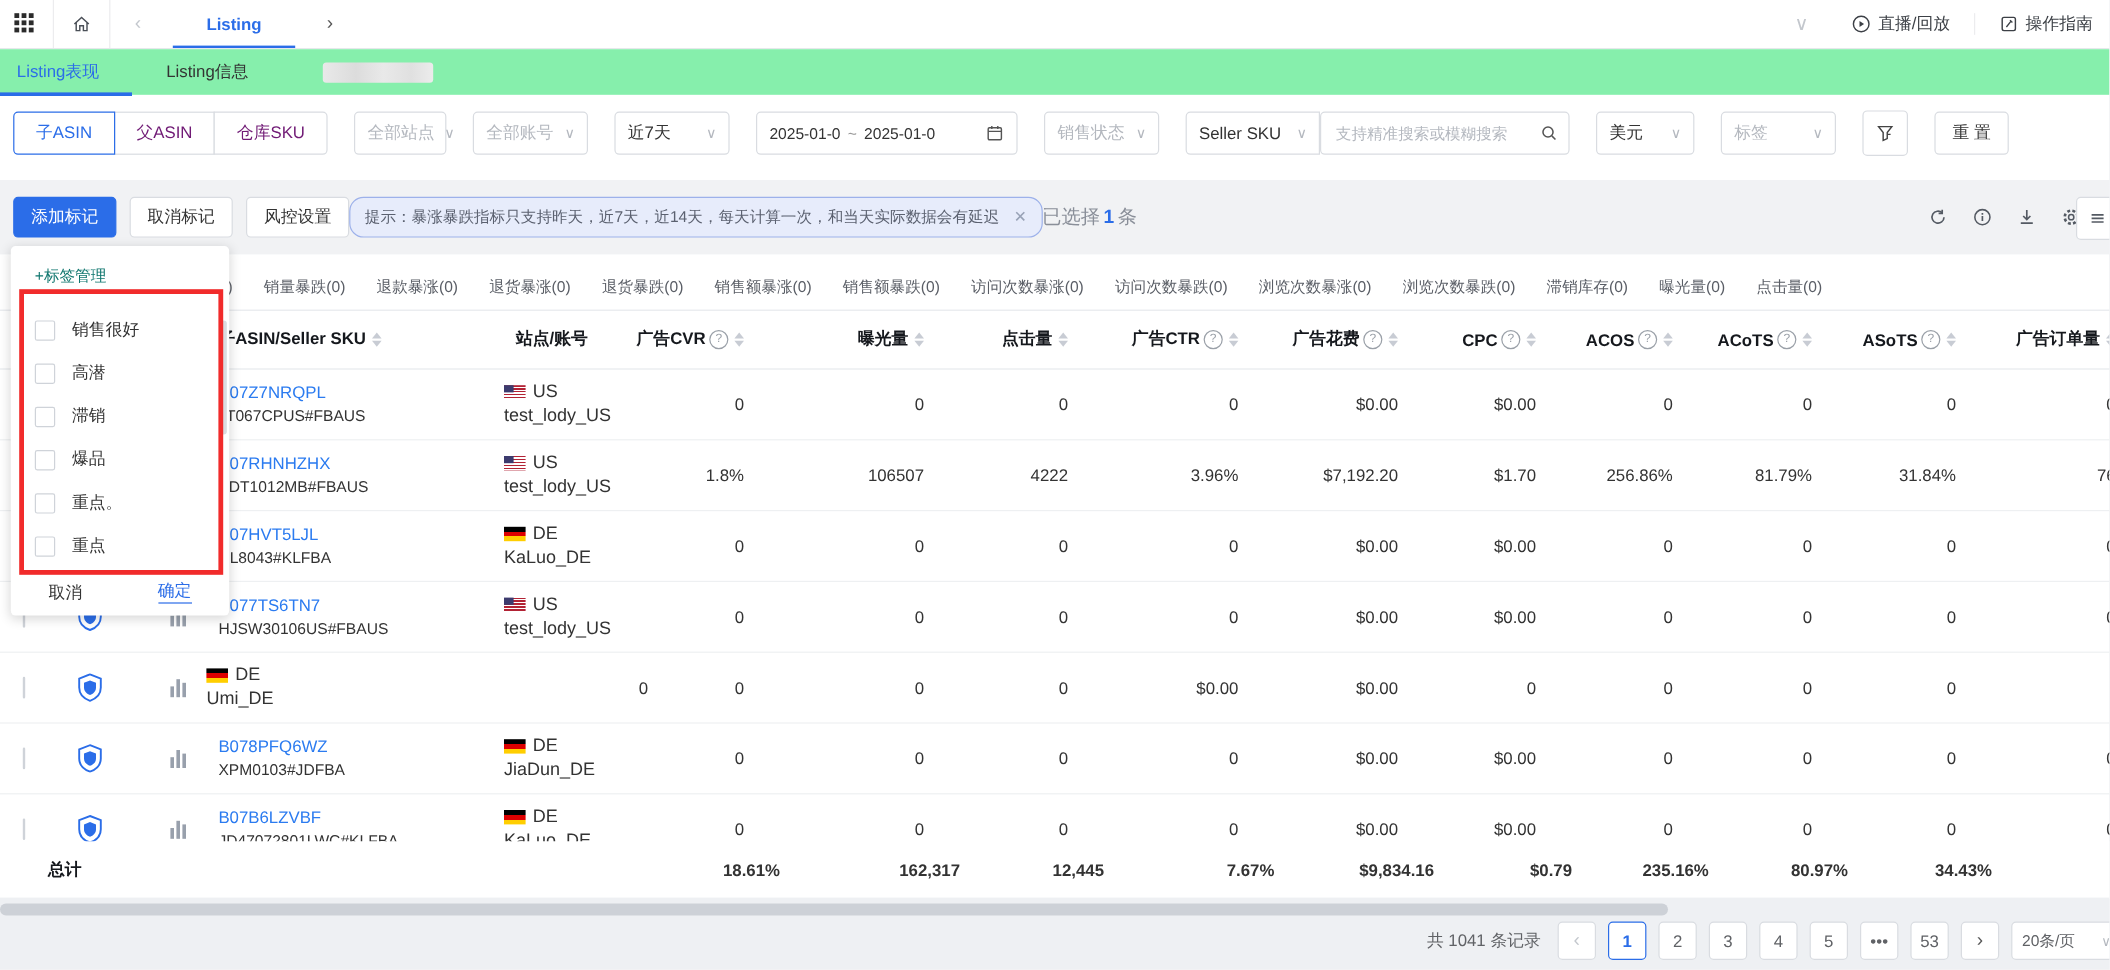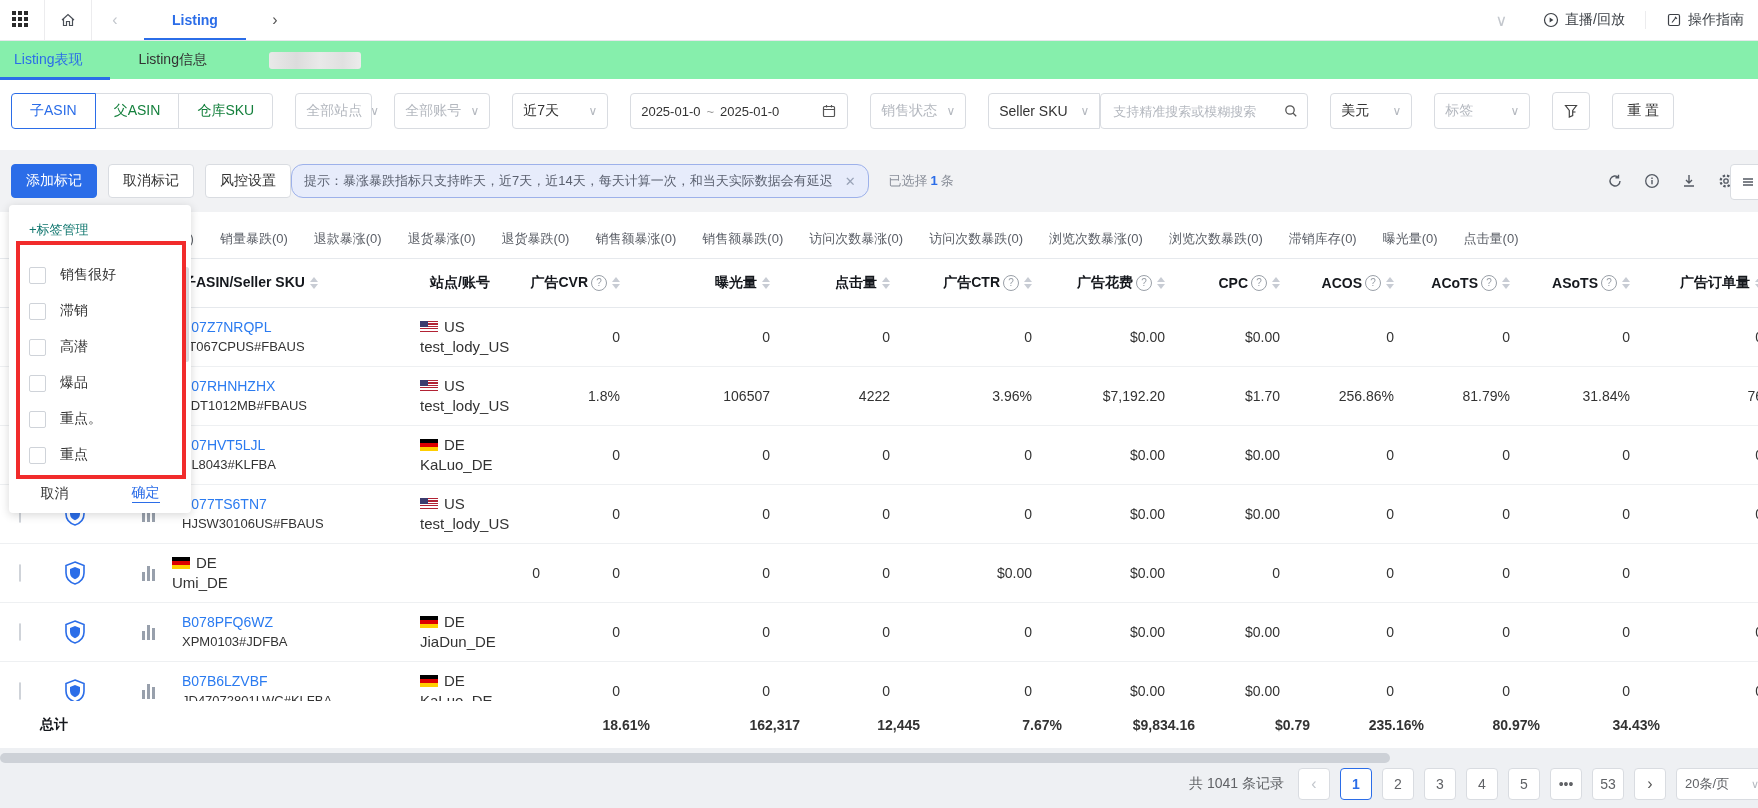--- a/index.html
+++ b/index.html
@@ -22,42 +22,42 @@
   .subtabs{position:absolute;top:41px;left:0;right:0;height:38px;background:#86efac;display:flex;align-items:center;}
   .subtab{position:relative;height:38px;display:flex;align-items:center;padding:0 14px;margin-left:0;}
   .subtab.active{color:#2b6de8;}
   .subtab.active:after{content:"";position:absolute;left:-14px;right:-14px;bottom:-1px;height:3px;background:#2b6de8;}
   .subtab.plain{color:#333;margin-left:28px;}
   .blurchip{width:92px;height:17px;margin-left:48px;border-radius:3px;
     background:linear-gradient(90deg,#e9e9e9,#dcdcdc 30%,#e9e9e9 55%,#e0e0e0 80%,#ececec);}
   
   .filters{position:absolute;top:92px;left:11px;right:0;height:38px;display:flex;align-items:center;gap:22px;white-space:nowrap;}
   .seg{display:flex;}
-  .seg button{height:36px;padding:0 18px;background:#fff;border:1px solid #d9dce1;font-size:14px;color:#15803d;cursor:pointer;}
+  .seg button{height:36px;padding:0 18px;background:#fff;border:1px solid #d9dce1;font-size:14px;color:#701a75;cursor:pointer;}
   .seg button:first-child{border-radius:4px 0 0 4px;border-color:#2b6de8;color:#2b6de8;z-index:2;}
   .seg button + button{margin-left:-1px;}
   .seg button:last-child{border-radius:0 4px 4px 0;}
   .sel{height:36px;border:1px solid #d9dce1;border-radius:4px;background:#fff;display:flex;align-items:center;justify-content:space-between;padding:0 10px;cursor:pointer;box-sizing:border-box;}
   .sel .ph{color:#b4b8bf;}
   .sel .val{color:#333;}
   .sel .caret{color:#b4b8bf;font-size:12px;margin-left:8px;}
   .datebox{height:36px;border:1px solid #d9dce1;border-radius:4px;background:#fff;display:flex;align-items:center;gap:6px;padding:0 10px;box-sizing:border-box;font-size:13px;color:#333;}
   .searchbox{height:36px;border:1px solid #d9dce1;border-radius:4px;background:#fff;display:flex;align-items:center;padding:0 8px 0 10px;box-sizing:border-box;}
   .searchbox input{border:none;outline:none;width:168px;font-size:13px;font-family:inherit;color:#333;}
   .searchbox input::placeholder{color:#b4b8bf;}
   .iconbtn{width:36px;height:36px;border:1px solid #d9dce1;border-radius:4px;background:#fff;display:flex;align-items:center;justify-content:center;cursor:pointer;}
   .btn{height:36px;border:1px solid #d9dce1;border-radius:4px;background:#fff;padding:0 14px;font-size:14px;color:#333;cursor:pointer;font-family:inherit;}
   
   .band{position:absolute;top:150px;left:0;right:0;height:62px;background:#f1f2f4;display:flex;align-items:center;padding-left:11px;box-sizing:border-box;}
   .band .btn{height:34px;}
   .btn.primary{background:#2b6de8;border-color:#2b6de8;color:#fff;}
   .band .btn + .btn{margin-left:11px;}
   .hintpill{height:34px;display:flex;align-items:center;gap:12px;background:#e7ecfb;border:1px solid #9db1ea;border-radius:12px;padding:0 12px;color:#5b6170;font-size:13px;box-sizing:border-box;}
   .hintpill .x{color:#98a2b6;cursor:pointer;font-size:13px;}
-  .selected{margin-left:20px;color:#8a8f99;font-size:13px;}
+  .selected{color:#8a8f99;font-size:16px;}
   .selected b{color:#2b6de8;font-weight:bold;padding:0 3px;}
   .band-icons{margin-left:auto;display:flex;align-items:center;gap:21px;padding-right:24px;color:#545a63;}
   .band-icons .bi{cursor:pointer;display:flex;}
   .cutbtn{position:absolute;right:-8px;top:14px;width:34px;height:34px;background:#fff;border:1px solid #d9dce1;border-radius:4px;display:flex;align-items:center;justify-content:center;color:#545a63;}
   
   .mtabs{position:absolute;top:224px;left:126px;right:0;height:30px;display:flex;align-items:center;gap:26px;white-space:nowrap;overflow:hidden;}
   .mtab{color:#5a5e66;font-size:13px;cursor:pointer;flex:0 0 auto;}
   
   .table-area{position:absolute;top:258px;left:0;width:1763px;}
   .thead{display:grid;grid-template-columns:172px 248px 120px 80px 150px 120px 142px 133px 115px 114px 116px 120px 133px;
@@ -697,25 +697,25 @@
 
   <div class="tagpanel">
     <div class="tp-manage">+标签管理</div>
     <div class="tp-list">
         <div class="tp-item">
           <span class="cb"></span>
           <span class="lab">销售很好</span>
         </div>
         <div class="tp-item">
           <span class="cb"></span>
-          <span class="lab">滞销</span>
+          <span class="lab">高潜</span>
         </div>
         <div class="tp-item">
           <span class="cb"></span>
-          <span class="lab">高潜</span>
+          <span class="lab">滞销</span>
         </div>
         <div class="tp-item">
           <span class="cb"></span>
           <span class="lab">爆品</span>
         </div>
         <div class="tp-item">
           <span class="cb"></span>
           <span class="lab">重点。</span>
         </div>
         <div class="tp-item">

